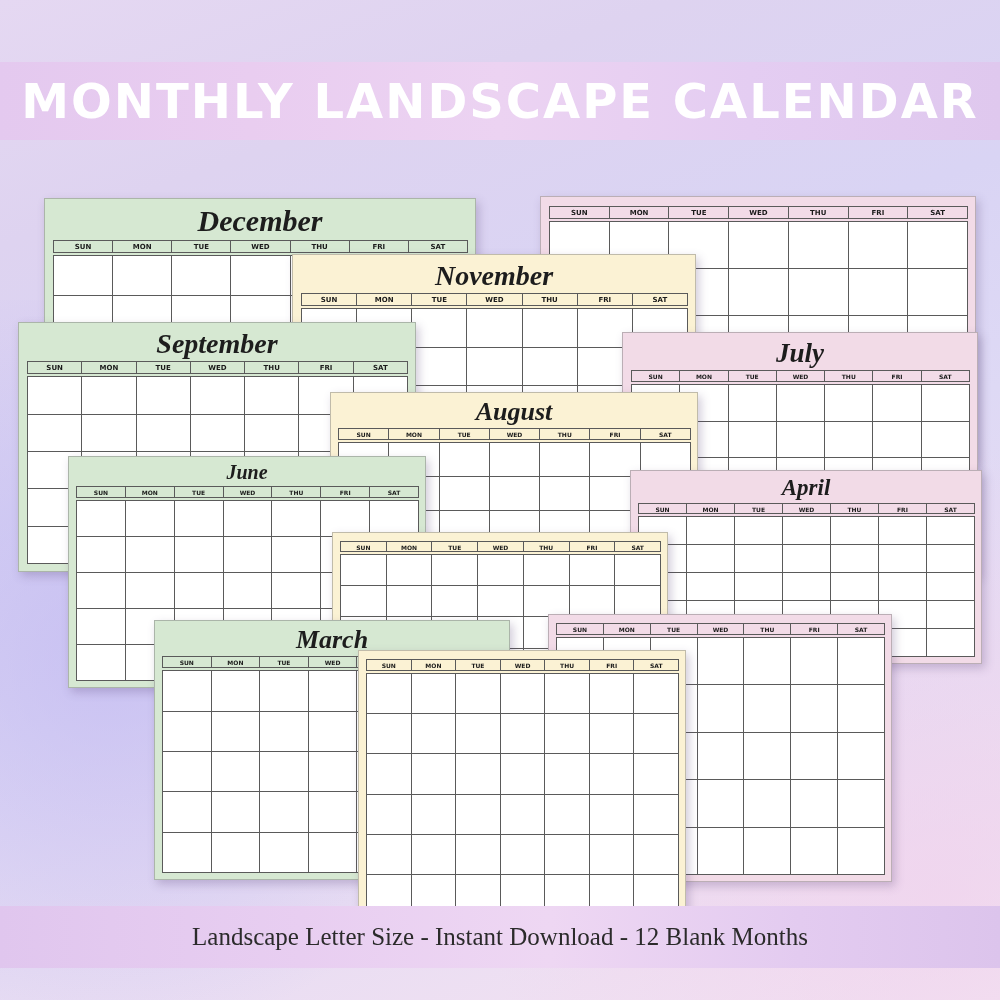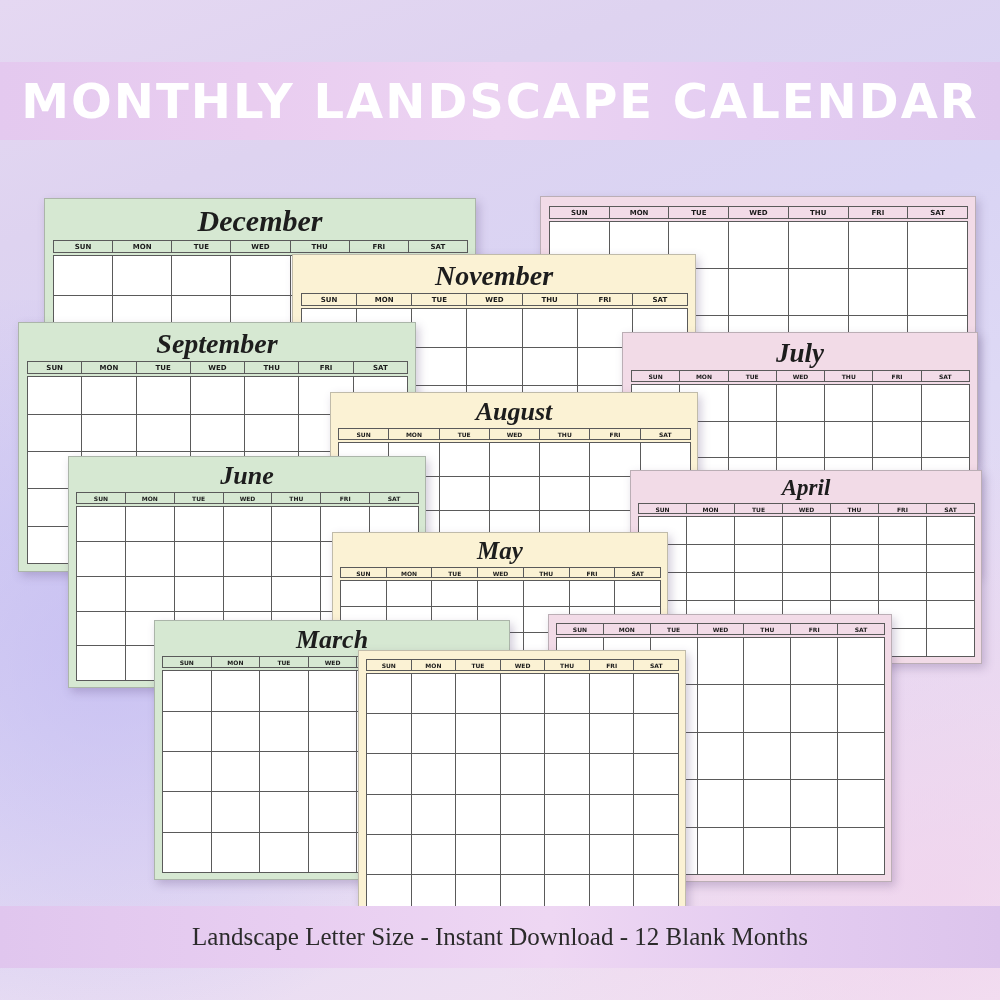--- a/index.html
+++ b/index.html
@@ -488,21 +488,21 @@
             <div class="cell" style="background: rgb(255, 255, 255);"></div>
             <div class="cell" style="background: rgb(255, 255, 255);"></div>
             <div class="cell" style="background: rgb(255, 255, 255);"></div>
             <div class="cell" style="background: rgb(255, 255, 255);"></div>
             <div class="cell" style="background: rgb(255, 255, 255);"></div>
             <div class="cell" style="background: rgb(255, 255, 255);"></div>
           </div>
         </div>
       </div>
       <div class="cal" style="left: 68px; top: 456px; width: 358px; height: 232px; z-index: 7; background: rgb(214, 232, 210); padding: 5px 7px 7px;">
-        <div class="cal-title" style="font-size: 26px;">June</div>
+        <div class="cal-title" style="font-size: 20px;">June</div>
         <div class="dow-row">
           <div class="dow" style="font-size: 6px; line-height: 12px; height: 12px;">SUN</div>
           <div class="dow" style="font-size: 6px; line-height: 12px; height: 12px;">MON</div>
           <div class="dow" style="font-size: 6px; line-height: 12px; height: 12px;">TUE</div>
           <div class="dow" style="font-size: 6px; line-height: 12px; height: 12px;">WED</div>
           <div class="dow" style="font-size: 6px; line-height: 12px; height: 12px;">THU</div>
           <div class="dow" style="font-size: 6px; line-height: 12px; height: 12px;">FRI</div>
           <div class="dow" style="font-size: 6px; line-height: 12px; height: 12px;">SAT</div>
         </div>
         <div class="grid">
@@ -606,21 +606,20 @@
             <div class="cell" style="background: rgb(255, 255, 255);"></div>
             <div class="cell" style="background: rgb(255, 255, 255);"></div>
             <div class="cell" style="background: rgb(255, 255, 255);"></div>
             <div class="cell" style="background: rgb(255, 255, 255);"></div>
             <div class="cell" style="background: rgb(255, 255, 255);"></div>
             <div class="cell" style="background: rgb(255, 255, 255);"></div>
           </div>
         </div>
       </div>
       <div class="cal" style="left: 332px; top: 532px; width: 336px; height: 186px; z-index: 9; background: rgb(251, 242, 212); padding: 5px 7px 7px;">
-        <div class="cal-title" style="font-size: 25px;">May</div>
         <div class="dow-row">
           <div class="dow" style="font-size: 6px; line-height: 11px; height: 11px;">SUN</div>
           <div class="dow" style="font-size: 6px; line-height: 11px; height: 11px;">MON</div>
           <div class="dow" style="font-size: 6px; line-height: 11px; height: 11px;">TUE</div>
           <div class="dow" style="font-size: 6px; line-height: 11px; height: 11px;">WED</div>
           <div class="dow" style="font-size: 6px; line-height: 11px; height: 11px;">THU</div>
           <div class="dow" style="font-size: 6px; line-height: 11px; height: 11px;">FRI</div>
           <div class="dow" style="font-size: 6px; line-height: 11px; height: 11px;">SAT</div>
         </div>
         <div class="grid">

